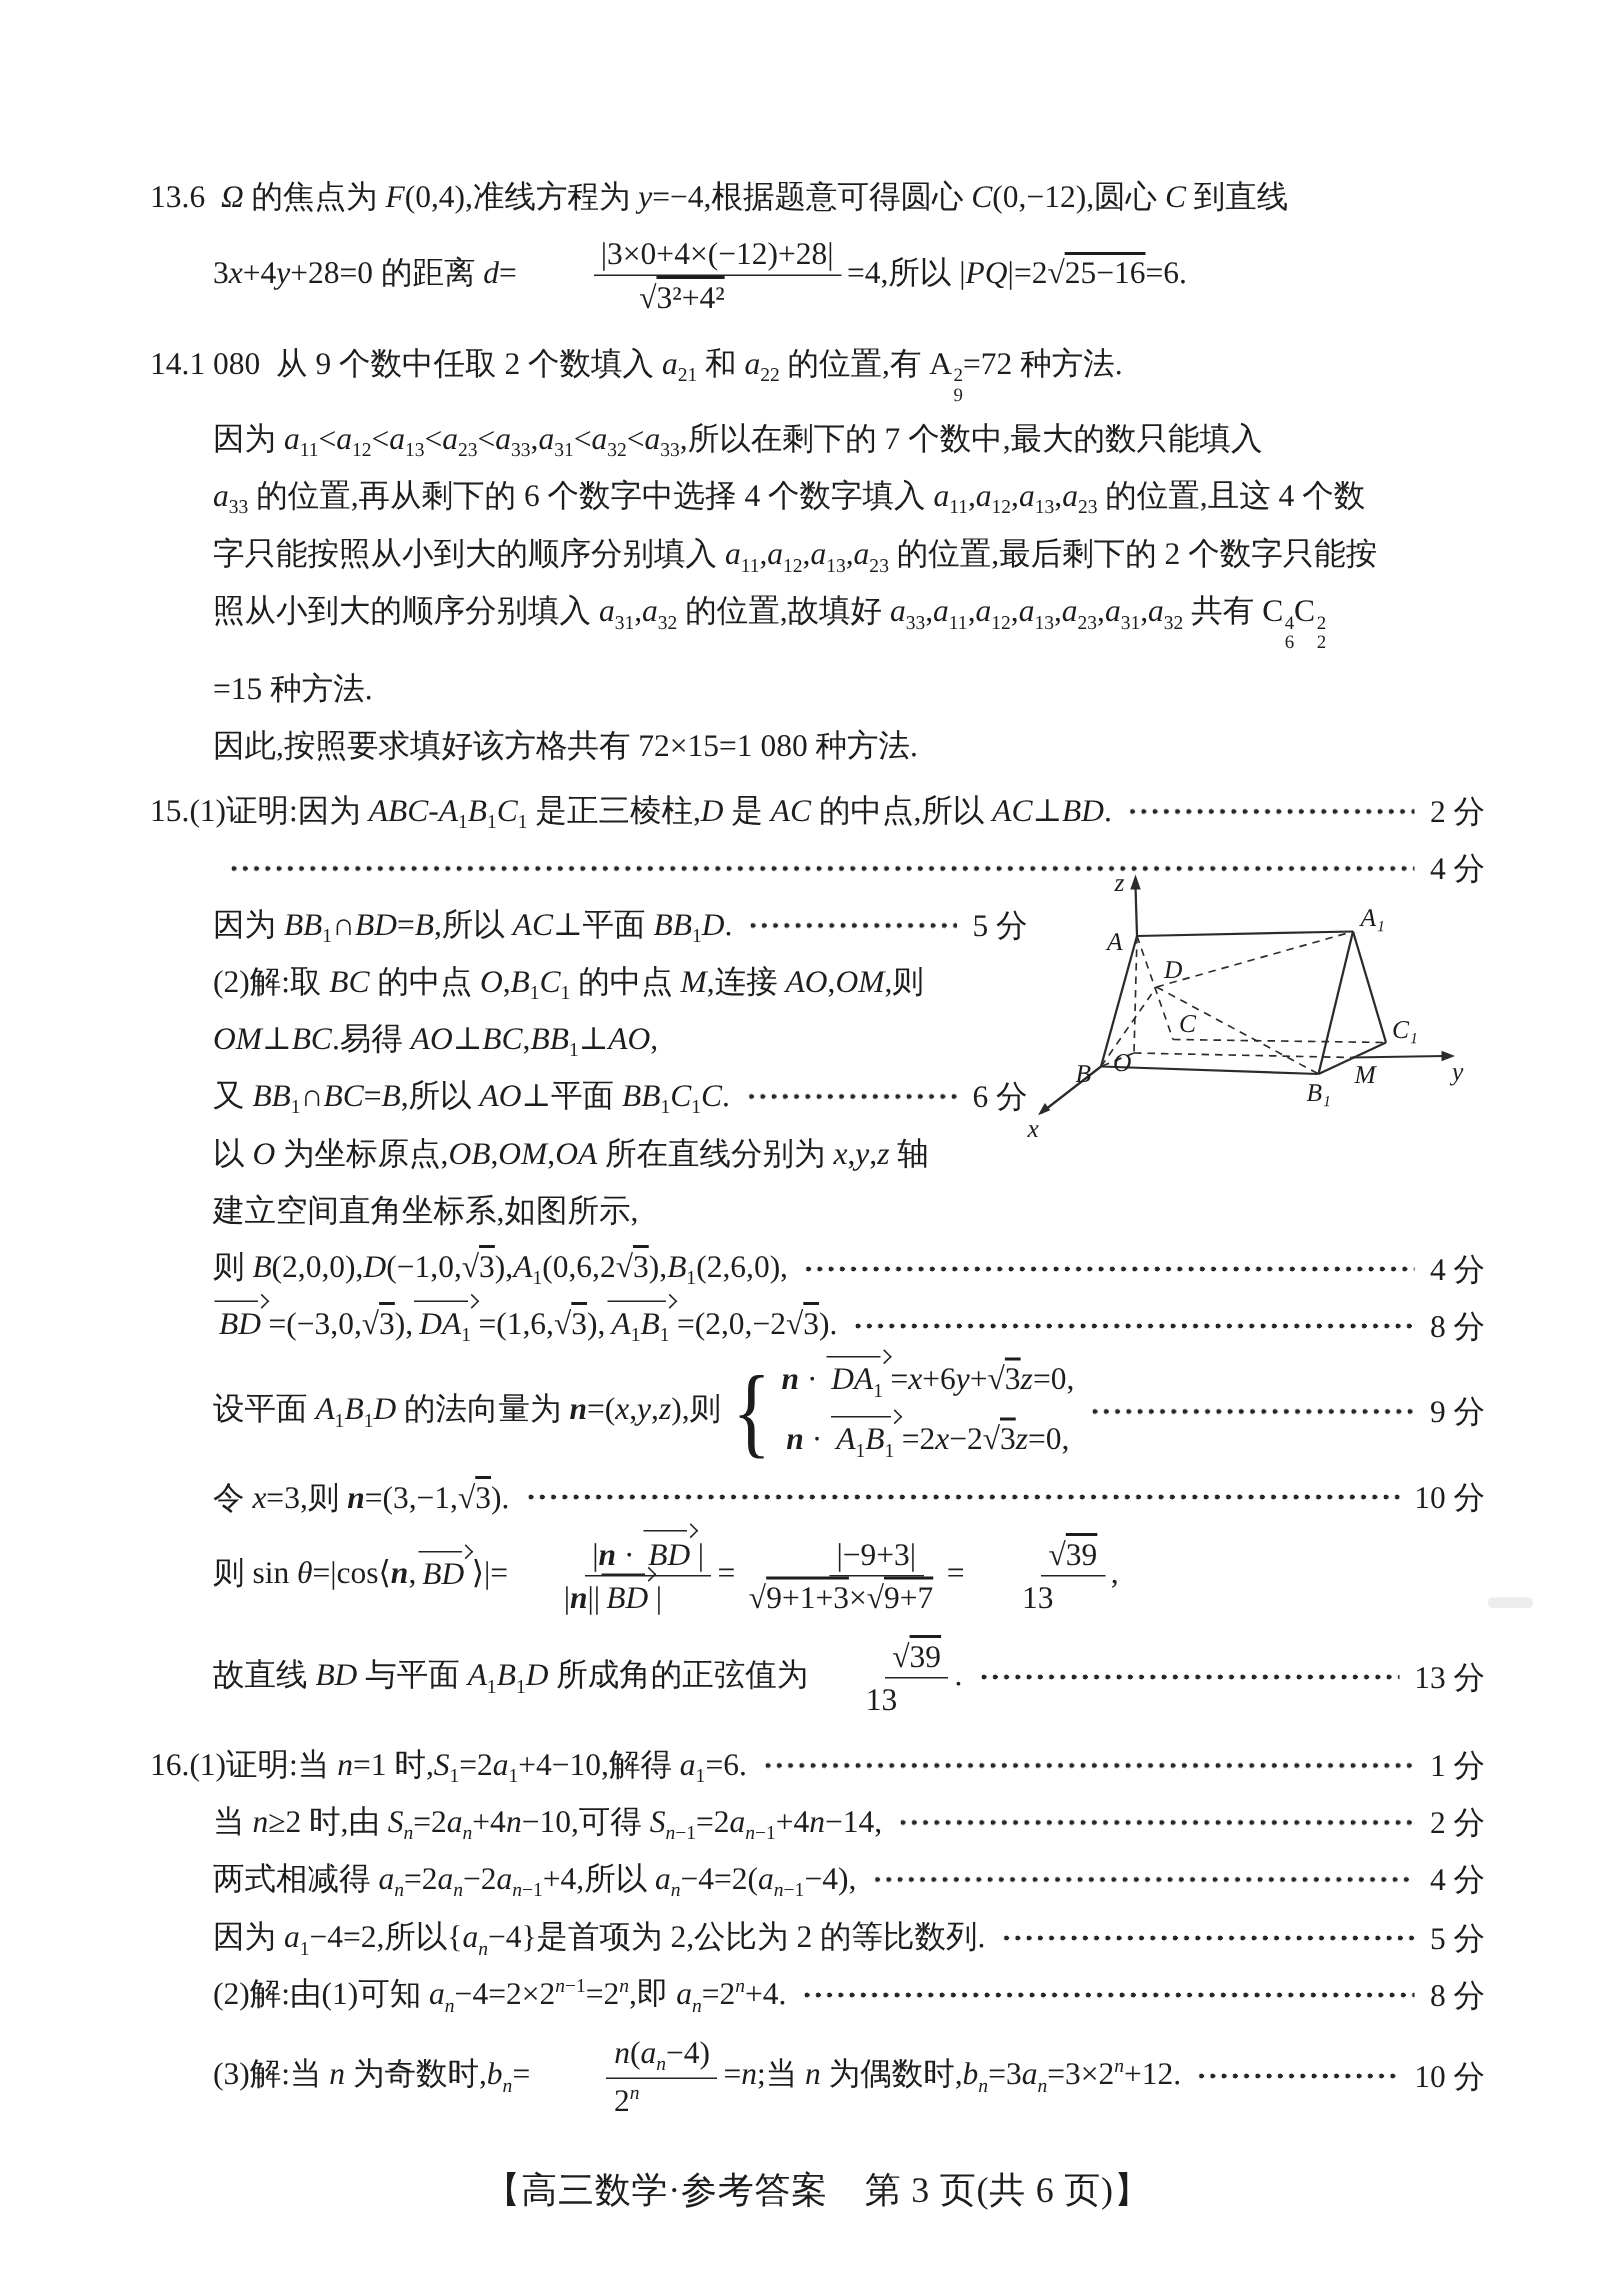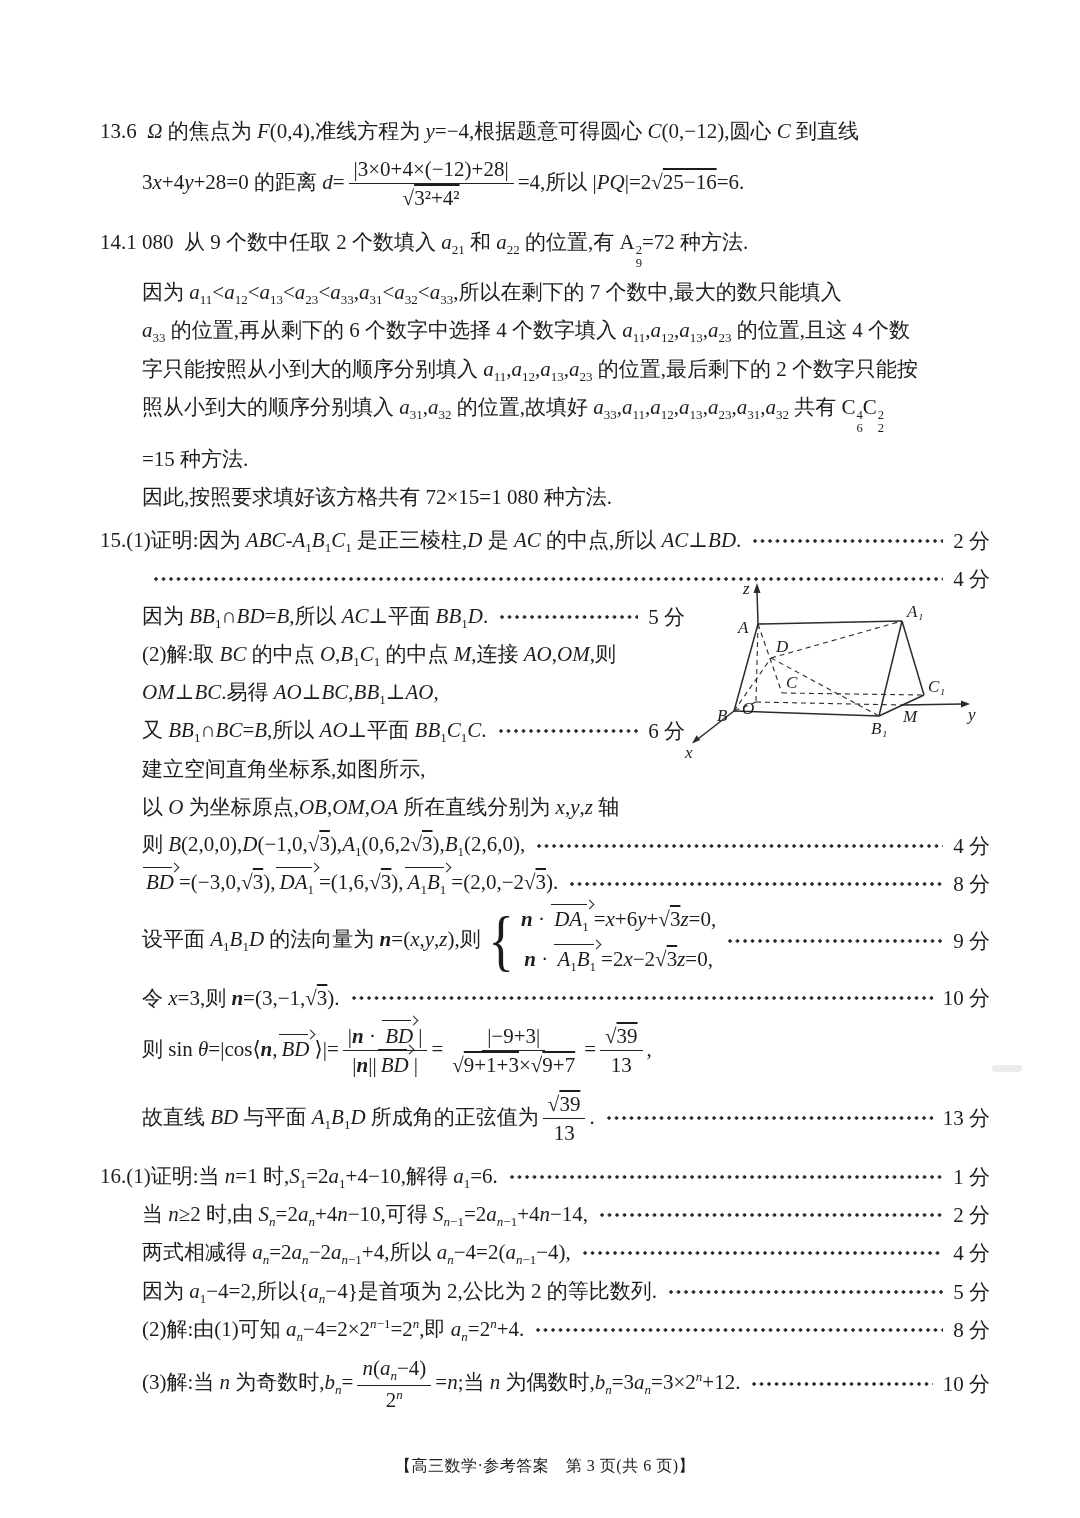--- a/index.html
+++ b/index.html
@@ -13,36 +13,36 @@
   .problem{position:relative;margin:0 0 6px 0;}
   .line{display:flex;align-items:center;padding:4px 0 4px 42px;min-height:30px;white-space:nowrap;}
   .line.hang{padding-left:0;}
   .line.narrow{margin-right:305px;}
   .ltx{white-space:nowrap;}
   sub,sup{font-size:0.62em;}
   sub i,sup i{letter-spacing:0;}
   .ss{display:inline-flex;flex-direction:column;align-items:center;font-size:0.60em;line-height:1.05;vertical-align:-0.42em;margin-left:1px;}
   .ss sup,.ss sub{font-size:1em;line-height:1.05;}
   .frac{display:inline-flex;flex-direction:column;align-items:center;vertical-align:middle;margin:2px 4px;line-height:1.25;}
-  .frac .num{padding:0 5px 1px;border-bottom:1.6px solid #222;}
+  .frac .num{padding:0 5px 1px;border-bottom:1.6px solid #222;margin-left:47px;}
   .frac .den{padding:1px 5px 0;text-align:right;}
   .ov{text-decoration:overline;}
   .vec{position:relative;display:inline-block;margin:0 3px 0 2px;padding:0 2px;}
   .vec::before{content:'';position:absolute;left:-1px;right:4px;top:-3px;border-top:1.4px solid #222;}
   .vec::after{content:'';position:absolute;right:-2px;top:-6px;width:6px;height:6px;border-top:1.4px solid #222;border-right:1.4px solid #222;transform:rotate(45deg);}
   .cases{display:inline-flex;align-items:center;vertical-align:middle;margin-left:4px;}
   .cases .brace{font-size:3.2em;line-height:0.85;font-weight:400;margin-right:4px;transform:scaleX(0.8);}
   .cases .rows{display:inline-flex;flex-direction:column;gap:12px;text-align:center;}
   .dots{flex:1;min-width:22px;margin:0 10px 0 12px;height:4px;align-self:center;
     background-image:radial-gradient(circle at 2px 2px,#262626 1.5px,transparent 1.8px);
     background-size:7.5px 4px;background-repeat:repeat-x;background-position:left center;}
   .score{white-space:nowrap;}
   .fig{position:absolute;right:-10px;top:56px;width:318px;}
   .figlabels text{font-family:"Liberation Serif","DejaVu Serif",serif;font-style:italic;fill:#1d1d1d;}
-  .footer{text-align:center;margin-top:36px;font-size:16px;letter-spacing:0.5px;}
+  .footer{text-align:center;margin-top:24px;font-size:24px;letter-spacing:0.5px;}
   .smudge{position:absolute;right:58px;bottom:72px;width:30px;height:7px;background:#ececec;border-radius:3px;}
 </style>
 </head>
 <body>
 
 <div class="page">
   <div id="problems">
       <section class="problem" id="problem-13">
         <div class="line hang">
           <span class="ltx">13.6&nbsp;&nbsp;<i>Ω</i> 的焦点为 <i>F</i>(0,4),准线方程为 <i>y</i>=−4,根据题意可得圆心 <i>C</i>(0,−12),圆心 <i>C</i> 到直线</span>
@@ -106,24 +106,24 @@
         </div>
         <div class="line narrow">
           <span class="ltx"><i>OM</i>⊥<i>BC</i>.易得 <i>AO</i>⊥<i>BC</i>,<i>BB</i><sub>1</sub>⊥<i>AO</i>,</span>
         </div>
         <div class="line narrow">
           <span class="ltx">又 <i>BB</i><sub>1</sub>∩<i>BC</i>=<i>B</i>,所以 <i>AO</i>⊥平面 <i>BB</i><sub>1</sub><i>C</i><sub>1</sub><i>C</i>.</span>
           <span class="dots"></span>
           <span class="score">6 分</span>
         </div>
         <div class="line narrow">
+          <span class="ltx">以 <i>O</i> 为坐标原点,<i>OB</i>,<i>OM</i>,<i>OA</i> 所在直线分别为 <i>x</i>,<i>y</i>,<i>z</i> 轴</span>
+        </div>
+        <div class="line narrow">
           <span class="ltx">建立空间直角坐标系,如图所示,</span>
-        </div>
-        <div class="line narrow">
-          <span class="ltx">以 <i>O</i> 为坐标原点,<i>OB</i>,<i>OM</i>,<i>OA</i> 所在直线分别为 <i>x</i>,<i>y</i>,<i>z</i> 轴</span>
         </div>
         <div class="line">
           <span class="ltx">则 <i>B</i>(2,0,0),<i>D</i>(−1,0,√<span class="ov">3</span>),<i>A</i><sub>1</sub>(0,6,2√<span class="ov">3</span>),<i>B</i><sub>1</sub>(2,6,0),</span>
           <span class="dots"></span>
           <span class="score">4 分</span>
         </div>
         <div class="line">
           <span class="ltx"><span class="vec"><i>BD</i></span>=(−3,0,√<span class="ov">3</span>),<span class="vec"><i>DA</i><sub>1</sub></span>=(1,6,√<span class="ov">3</span>),<span class="vec"><i>A</i><sub>1</sub><i>B</i><sub>1</sub></span>=(2,0,−2√<span class="ov">3</span>).</span>
           <span class="dots"></span>
           <span class="score">8 分</span>

